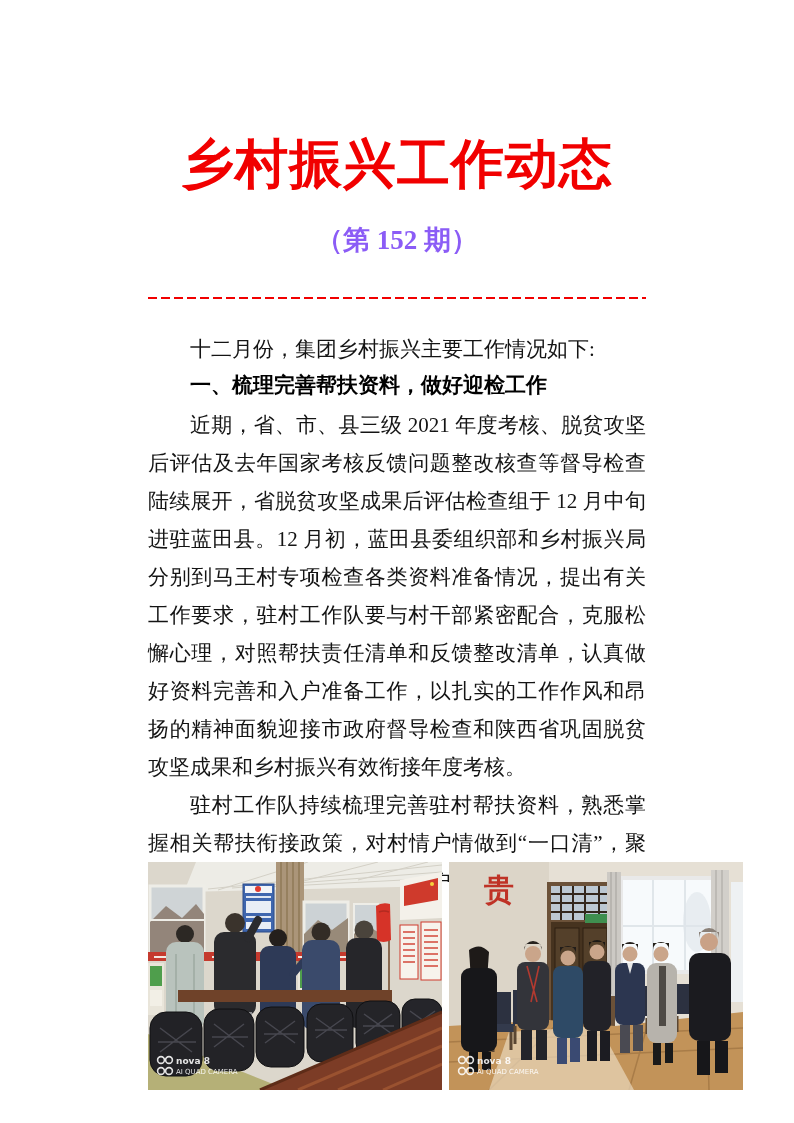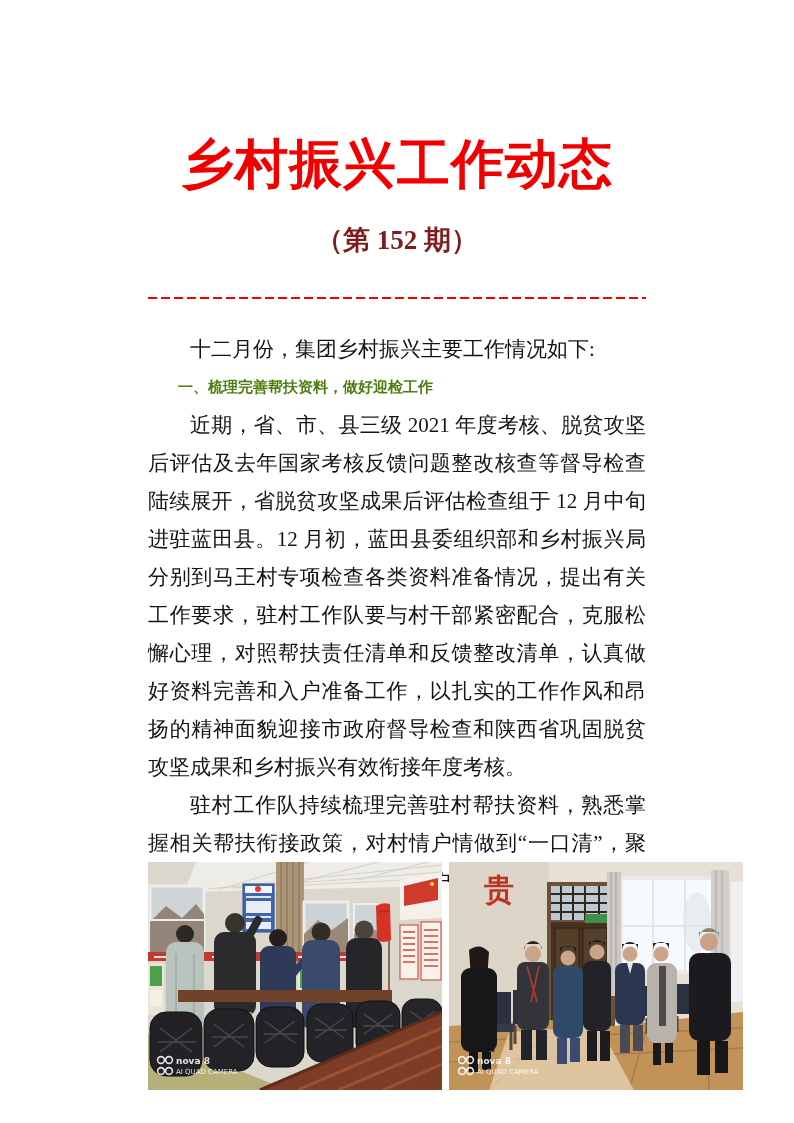--- a/index.html
+++ b/index.html
@@ -19,43 +19,43 @@
     font-size:53px;
     font-weight:bold;
     color:#f10000;
     letter-spacing:1px;
     line-height:1.15;
   }
   .doc-issue {
     text-align:center;
     font-size:27px;
     font-weight:bold;
-    color:#7f1d1d;
+    color:#8b5cf6;
     margin-top:27px;
   }
   .dashed-divider {
     margin-top:39px;
     height:2px;
     background:repeating-linear-gradient(to right,#f10000 0 9px,transparent 9px 13px);
   }
   .body-text { margin-top:31px; }
   .para {
     font-size:21px;
     line-height:38px;
     text-align:justify;
     text-justify:inter-ideograph;
   }
   .indent { text-indent:2em; }
   .section-heading {
-    font-family:Liberation Serif, serif;
+    font-family:Liberation Mono, monospace;
     font-weight:bold;
     text-indent:2em;
-    font-size:15px;
+    font-size:21px;
     line-height:38px;
-    color:#4d7c0f;
+    color:#000000;
   }
   .photo-row {
     position:absolute;
     left:99px; top:858px;
     display:flex;
     gap:7px;
   }
   .photo { display:block; }
   .wm-text {
     font-family:"DejaVu Sans","Liberation Sans",sans-serif;

